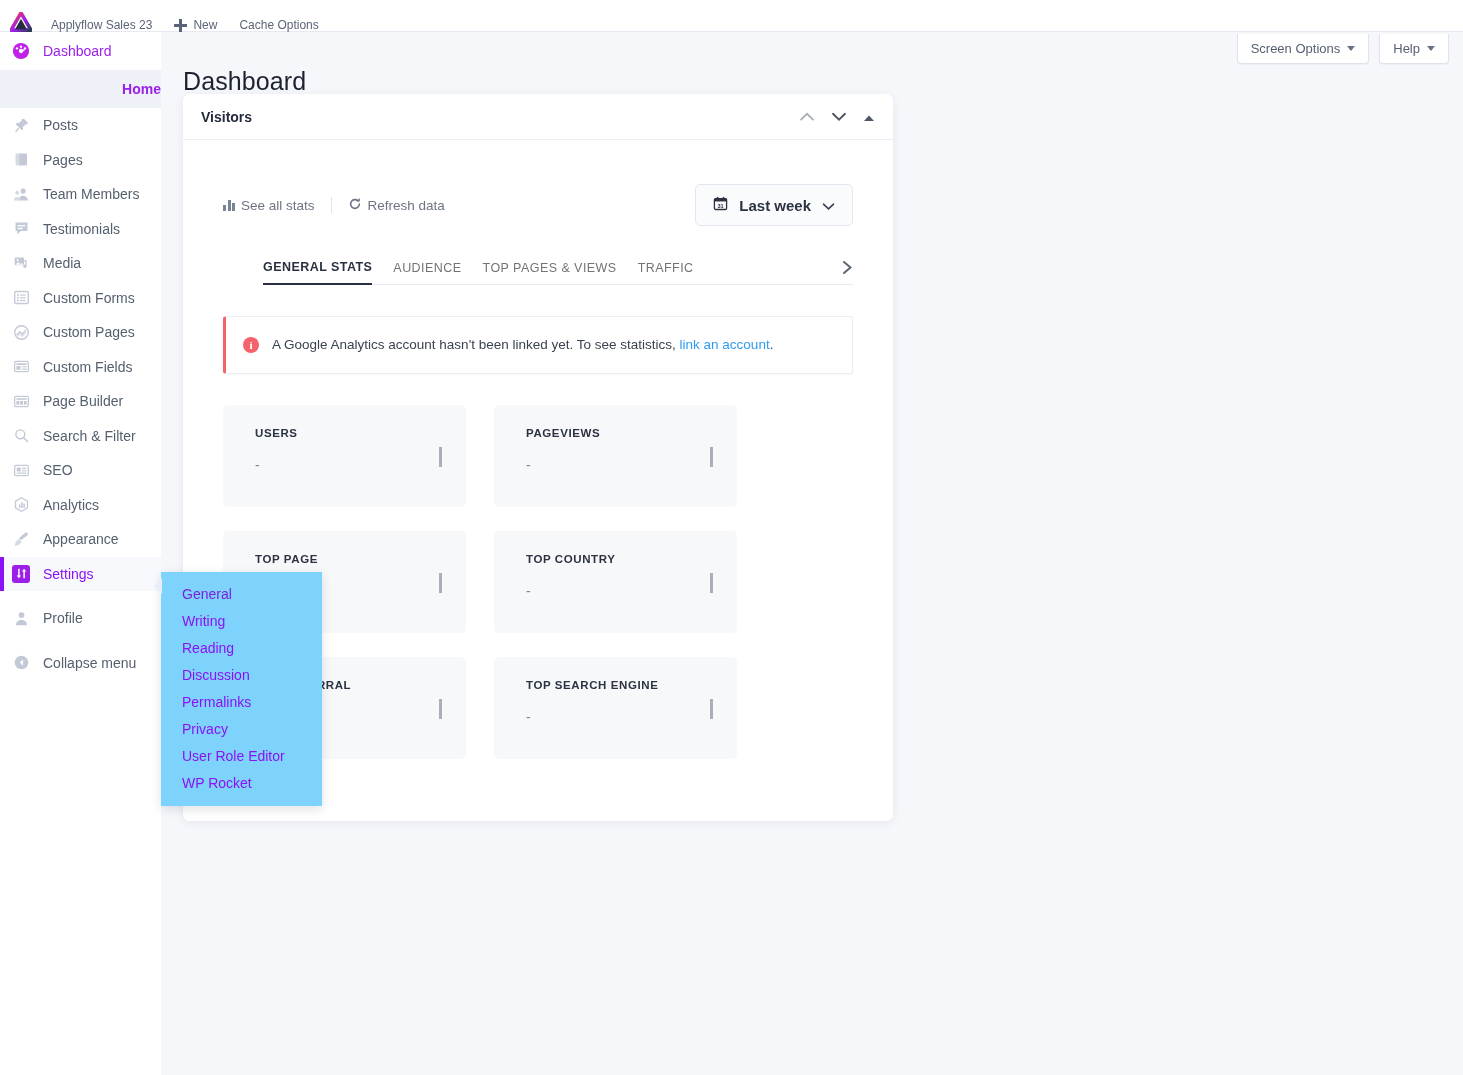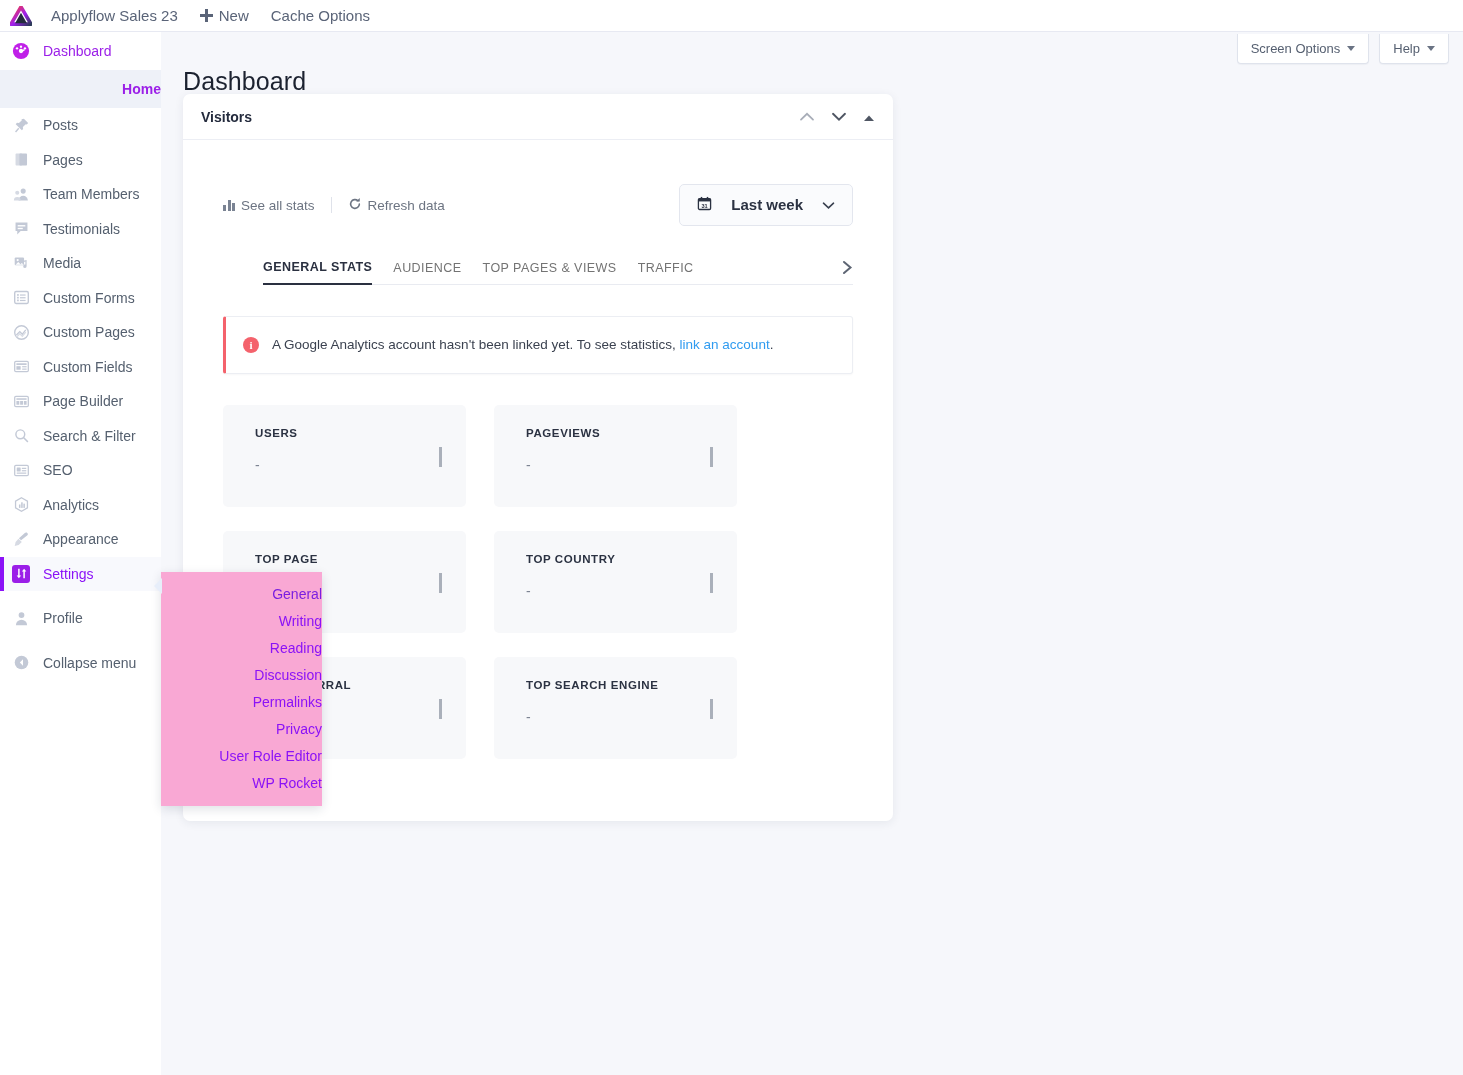--- a/index.html
+++ b/index.html
@@ -17,23 +17,23 @@
     width: 1463px; height: 32px;
     background: #ffffff;
     border-bottom: 1px solid #e7e9f2;
     display: flex; align-items: center;
     font-size: 13px; color: #5a6478;
     z-index: 60;
   }
   .ab-left { display: flex; align-items: center; height: 32px; }
   .ab-right { margin-left: auto; display: flex; align-items: center; height: 32px; padding-right: 14px; }
   .ab-item {
-    display: flex; align-items: center; gap: 6px;
+    display: flex; align-items: flex-end; gap: 6px;
     padding: 0 11px; height: 32px; color: #5a6478;
-    font-size: 15px; white-space: nowrap;
+    font-size: 12px; white-space: nowrap;
   }
   .ab-logo { padding-left: 10px; padding-right: 8px; }
   .logo-mark { width: 22px; height: 20px; display: block; }
   .ab-plus {
     display: inline-block; position: relative;
     width: 13px; height: 13px;
   }
   .ab-plus::before, .ab-plus::after {
     content: ""; position: absolute; background: #5a6478;
   }
@@ -83,24 +83,23 @@
     width: 18px; height: 18px; border-radius: 3px;
     background: #9b1fe8;
     display: flex; align-items: center; justify-content: center;
   }
   svg.gi { display: block; }
 
   
   #submenu {
     position: absolute; left: 161px; top: 572px;
     width: 161px; padding: 8px 0 10px 0;
-    background: #f9a8d4;
+    background: #7dd3fc;
     box-shadow: 0 3px 10px rgba(30,40,70,.14);
     z-index: 55;
-    text-align: right;
   }
   #submenu::before {
     content: ""; position: absolute; left: -7px; top: 6px;
     border-top: 8px solid transparent;
     border-bottom: 8px solid transparent;
     border-right: 8px solid #e7eefa;
   }
   .sub-item {
     display: block; padding: 5.5px 0 5.5px 21px;
     font-size: 14px; color: #8b12f7; white-space: nowrap;
@@ -157,21 +156,21 @@
     padding: 44px 40px 0 40px;
   }
   .tool-link {
     display: flex; align-items: center; gap: 6px;
     font-size: 13.5px; color: #6c7482;
   }
   .tool-divider {
     width: 1px; height: 16px; background: #dfe2ea; margin: 0 16px;
   }
   .range-btn {
-    margin-left: auto; display: flex; gap: 19px;
+    margin-left: auto; display: flex; align-items: center; gap: 11px;
     background: #fafbfd; border: 1px solid #e3e6ee; border-radius: 5px;
     padding: 11px 17px; font-size: 15px; font-weight: bold; color: #2b3242;
   }
   .bars-icon { display: flex; align-items: flex-end; gap: 1.5px; height: 12px; }
   .bars-icon i { width: 3px; background: #7a8393; display: block; }
 
   .tabs {
     display: flex; align-items: flex-end; gap: 0;
     margin: 34px 40px 0 80px;
     border-bottom: 1px solid #e9ebf1;

